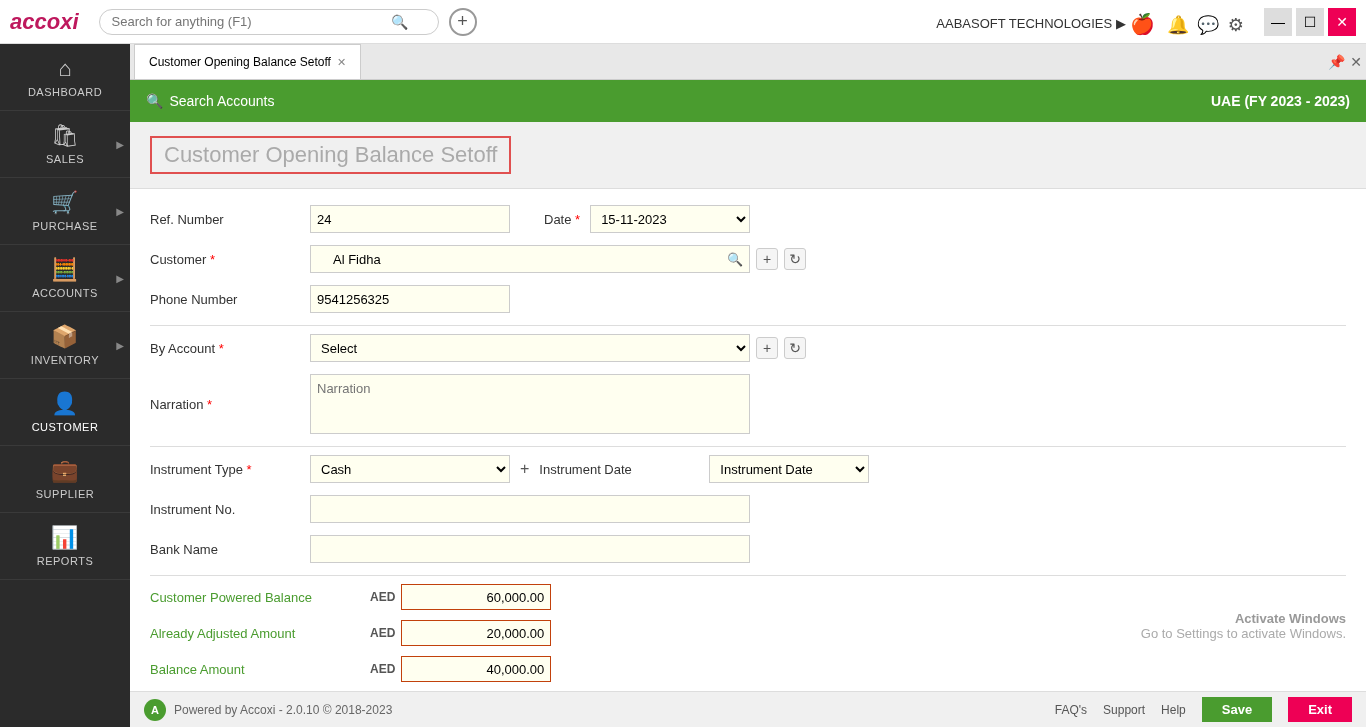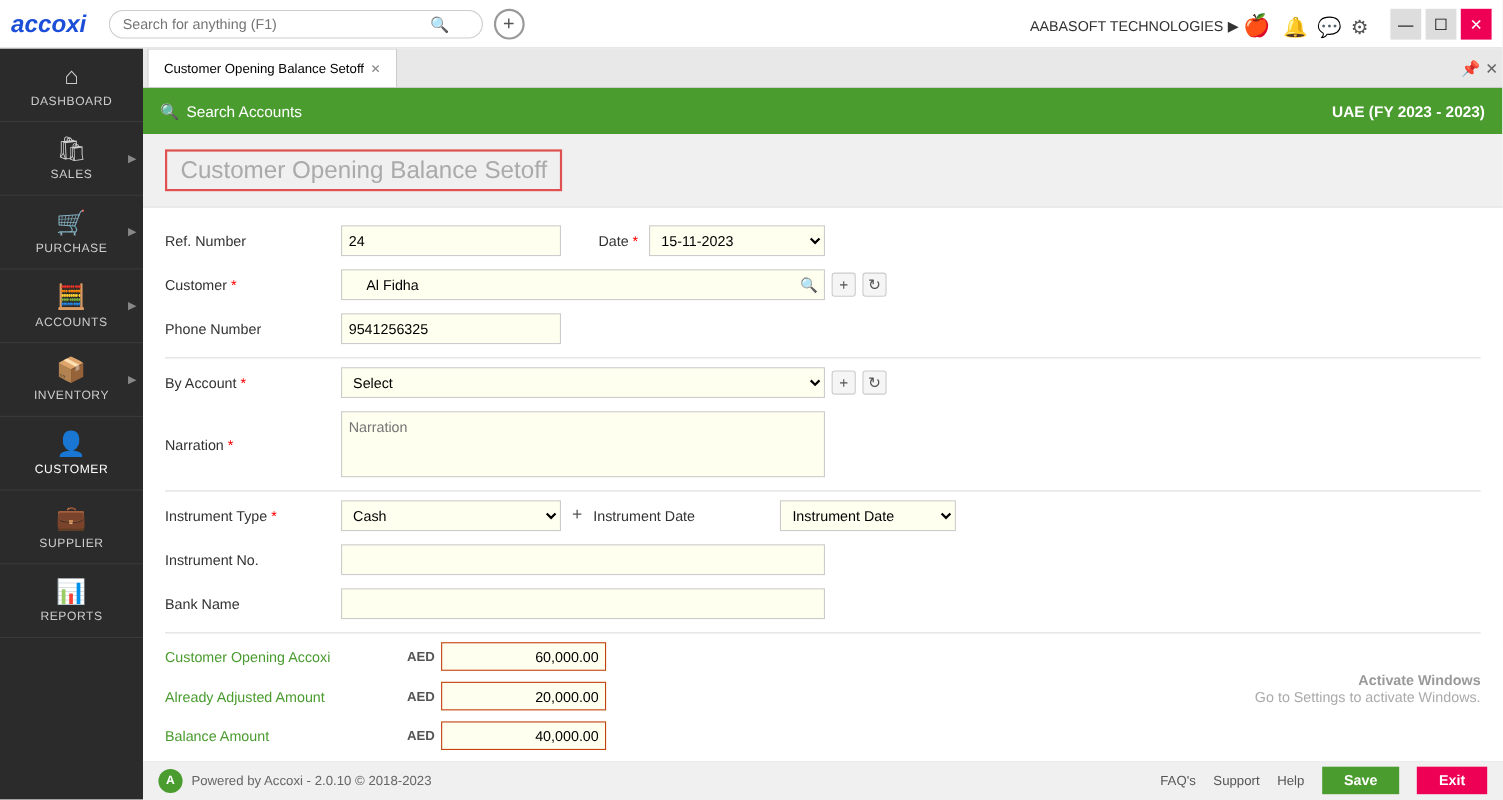--- a/index.html
+++ b/index.html
@@ -3,21 +3,21 @@
   <meta charset="utf-8">
   <style>
     * { box-sizing: border-box; margin: 0; padding: 0; font-family: 'Segoe UI', Arial, sans-serif; }
     body { width: 1366px; height: 727px; overflow: hidden; background: #f0f0f0; display: flex; flex-direction: column; }
 
     
     .top-bar {
       display: flex; align-items: center; background: #fff; height: 44px;
       border-bottom: 1px solid #ddd; padding: 0 10px; gap: 10px; flex-shrink: 0;
     }
-    .logo { font-size: 22px; font-weight: bold; color: #1d4ed8; font-style: italic; margin-right: 10px; }
+    .logo { font-size: 22px; font-weight: bold; color: #be185d; font-style: italic; margin-right: 10px; }
     .search-box {
       display: flex; align-items: center; border: 1px solid #ccc; border-radius: 20px;
       padding: 4px 12px; width: 340px; background: #fff;
     }
     .search-box input { border: none; outline: none; font-size: 13px; width: 280px; }
     .search-icon { color: #666; font-size: 14px; }
     .add-btn {
       width: 28px; height: 28px; border-radius: 50%; border: 2px solid #999;
       background: #fff; font-size: 18px; color: #555; cursor: pointer;
       display: flex; align-items: center; justify-content: center;
@@ -347,21 +347,21 @@
           </div>
 
           <div class="form-row">
             <span class="form-label">Bank Name</span>
             <input class="form-input-wide" type="text" value="" style="">
           </div>
 
           <hr class="section-divider">
 
           <div class="amount-row">
-            <span class="amount-label">Customer Opening Accoxi</span>
+            <span class="amount-label">Customer Powered Balance</span>
             <span class="amount-currency">AED</span>
             <input class="amount-input" type="text" value="60,000.00" style="">
           </div>
 
           <div class="amount-row">
             <span class="amount-label">Already Adjusted Amount</span>
             <span class="amount-currency">AED</span>
             <input class="amount-input" type="text" value="20,000.00" style="">
           </div>
 

